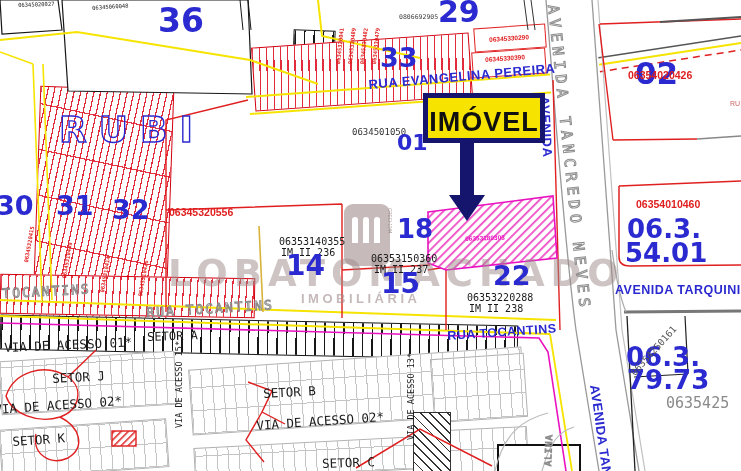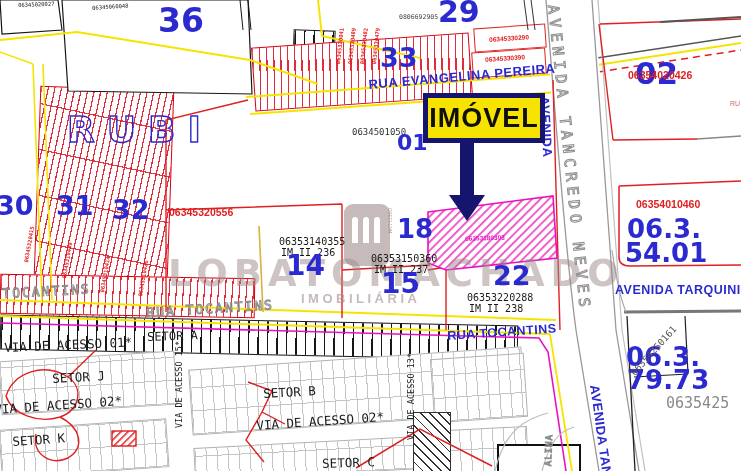--- a/index.html
+++ b/index.html
@@ -29,21 +29,21 @@
         border:1px solid #161616}
   .grid{background-image:
       repeating-linear-gradient(90deg,#c4c4c4 0 1px,rgba(0,0,0,0) 1px 11px),
       repeating-linear-gradient(0deg,#c4c4c4 0 1px,rgba(0,0,0,0) 1px 23px);
       border:1px solid #b2b2b2}
   .hatch-blk{background-image:repeating-linear-gradient(45deg,#333 0 1.2px,rgba(0,0,0,0) 1.2px 6.5px);
       border:1px solid #333}
   .redbox{border:1.3px solid #e02020}
   .callout{position:absolute;left:423px;top:93px;width:122px;height:50px;z-index:6;
       background:#f6e400;border:5px solid #15156e;box-sizing:border-box;
-      display:flex;align-items:center;justify-content:center;
+      display:flex;align-items:flex-end;justify-content:center;
       font-weight:700;font-size:27px;color:#101010;letter-spacing:1px}
   .wm{position:absolute;z-index:3}
   .wm-logo{left:344px;top:204px;width:46px;height:62px;border-radius:9px;
       background:rgba(152,130,130,.55)}
   .wm-logo i{position:absolute;background:#fff;width:6px;height:26px;top:13px;border-radius:3px 3px 0 0}
   .wm-name{font-family:"DejaVu Sans",sans-serif;font-weight:700;font-size:37px;
       letter-spacing:6px;color:rgba(158,138,138,.5)}
   .wm-sub{font-weight:700;font-size:13px;letter-spacing:3.5px;color:rgba(158,138,138,.6)}
 </style>
 </head>
@@ -164,21 +164,21 @@
   <span class="lbl red mono" style="left:348px;top:64px;font-size:5.5px;transform:rotate(-84deg)">06345330489</span>
   <span class="lbl red mono" style="left:360px;top:64px;font-size:5.5px;transform:rotate(-84deg)">06345330482</span>
   <span class="lbl red mono" style="left:372px;top:64px;font-size:5.5px;transform:rotate(-84deg)">06345330479</span>
   <span class="lbl red" style="left:489px;top:37px;font-size:6.5px;transform:rotate(-4deg)">06345330290</span>
   <span class="lbl red" style="left:485px;top:57px;font-size:6.5px;transform:rotate(-4deg)">06345330390</span>
   <span class="lbl bluestreet" style="left:368px;top:78px;font-size:13px;transform:rotate(-5deg)">RUA EVANGELINA PEREIRA</span>
   <span class="lbl num" style="left:635px;top:58px;font-size:31px">02</span>
   <span class="lbl red" style="left:628px;top:70px;font-size:10.5px">06354020426</span>
   <span class="lbl" style="left:730px;top:100px;font-size:7px;color:#c66">RU</span>
 
-  <span class="lbl hollowb" style="left:67px;top:112px;font-size:36px;letter-spacing:12px">RUBI</span>
+  <span class="lbl hollowb" style="left:59px;top:112px;font-size:36px;letter-spacing:12px">RUBI</span>
 
   <span class="lbl num" style="left:-4px;top:192px;font-size:27px">30</span>
   <span class="lbl num" style="left:56px;top:192px;font-size:27px">31</span>
   <span class="lbl num" style="left:112px;top:196px;font-size:27px">32</span>
   <span class="lbl red" style="left:169px;top:207px;font-size:10.5px">06345320556</span>
   <span class="lbl red mono" style="left:24px;top:262px;font-size:5.5px;transform:rotate(-80deg)">06345320415</span>
   <span class="lbl red mono" style="left:62px;top:278px;font-size:5.5px;transform:rotate(-80deg)">06345310449</span>
   <span class="lbl red mono" style="left:100px;top:292px;font-size:5.5px;transform:rotate(-80deg)">06345310414</span>
   <span class="lbl red mono" style="left:138px;top:296px;font-size:5.5px;transform:rotate(-80deg)">06345310426</span>
 

